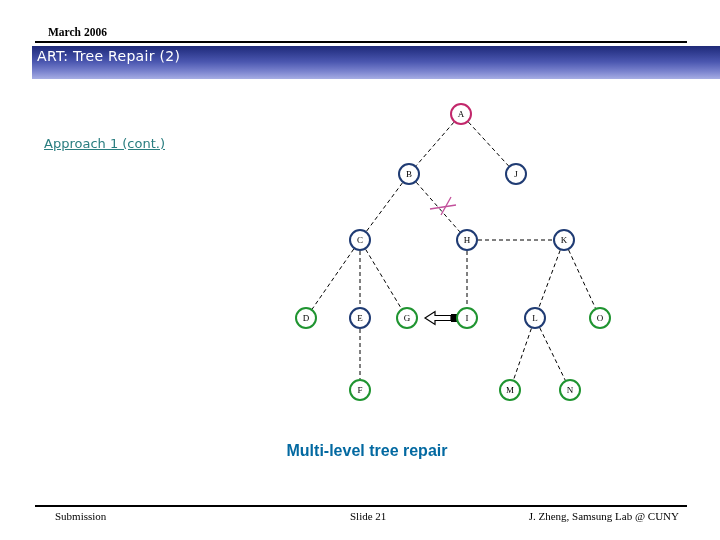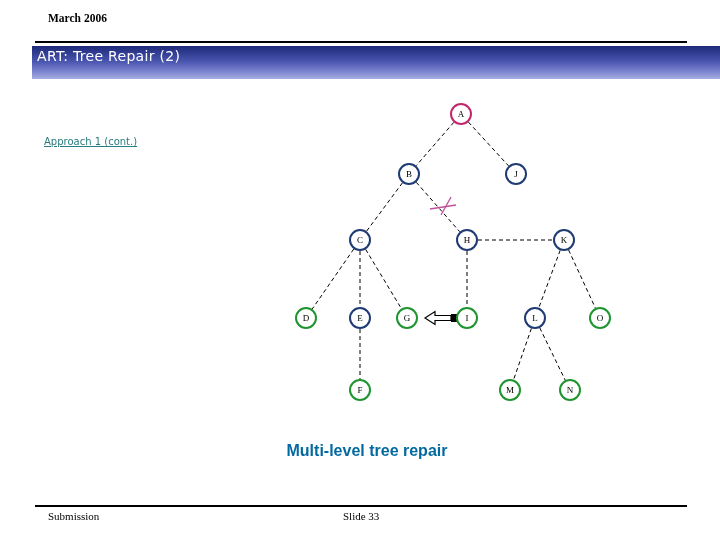--- a/index.html
+++ b/index.html
@@ -12,21 +12,21 @@
     height: 540px;
     position: relative;
     overflow: hidden;
     font-family: "Liberation Sans", sans-serif;
   }
 
   
   .hdr-row {
     position: absolute;
     left: 48px;
-    top: 8px;
+    top: 22px;
     width: 624px;
     height: 16px;
     display: flex;
     justify-content: space-between;
     align-items: flex-end;
     text-align: center;
   }
   .hdr-text {
     font-family: "Liberation Serif", serif;
     font-weight: bold;
@@ -63,21 +63,21 @@
     white-space: nowrap;
     letter-spacing: 0.3px;
   }
 
   
   .approach {
     position: absolute;
     left: 44px;
     top: 136px;
     font-family: "DejaVu Sans", sans-serif;
-    font-size: 10px;
+    font-size: 13px;
     color: #2a7e80;
     text-decoration: underline;
     white-space: nowrap;
   }
 
   
   #tree-canvas {
     position: absolute;
     left: 0;
     top: 0;
@@ -125,21 +125,21 @@
   .ftr-rule {
     position: absolute;
     left: 35px;
     top: 505px;
     width: 652px;
     height: 2px;
     background: #000000;
   }
   .ftr-row {
     position: absolute;
-    left: 48px;
+    left: 55px;
     top: 510px;
     width: 624px;
     height: 16px;
     font-family: "Liberation Serif", serif;
     font-size: 11px;
     color: #000000;
   }
   .ftr-left   { position: absolute; left: 0px;   top: 0; }
   .ftr-center { position: absolute; left: 295px; top: 0; }
   .ftr-right  { position: absolute; right: 0px;  top: 0; white-space: nowrap; }
@@ -201,14 +201,15 @@
     <div class="node green" style="left: 360px; top: 390px;">F</div>
     <div class="node green" style="left: 510px; top: 390px;">M</div>
     <div class="node green" style="left: 570px; top: 390px;">N</div>
   </div>
 
 <div class="caption">Multi-level tree repair</div>
 
 <div class="ftr-rule"></div>
 <div class="ftr-row">
   <span class="ftr-left">Submission</span>
-  <span class="ftr-center">Slide 33</span>
+  <span class="ftr-center">Slide 21</span>
+  <span class="ftr-right">J. Zheng, Samsung Lab @ CUNY</span>
 </div>
 
 </body></html>

